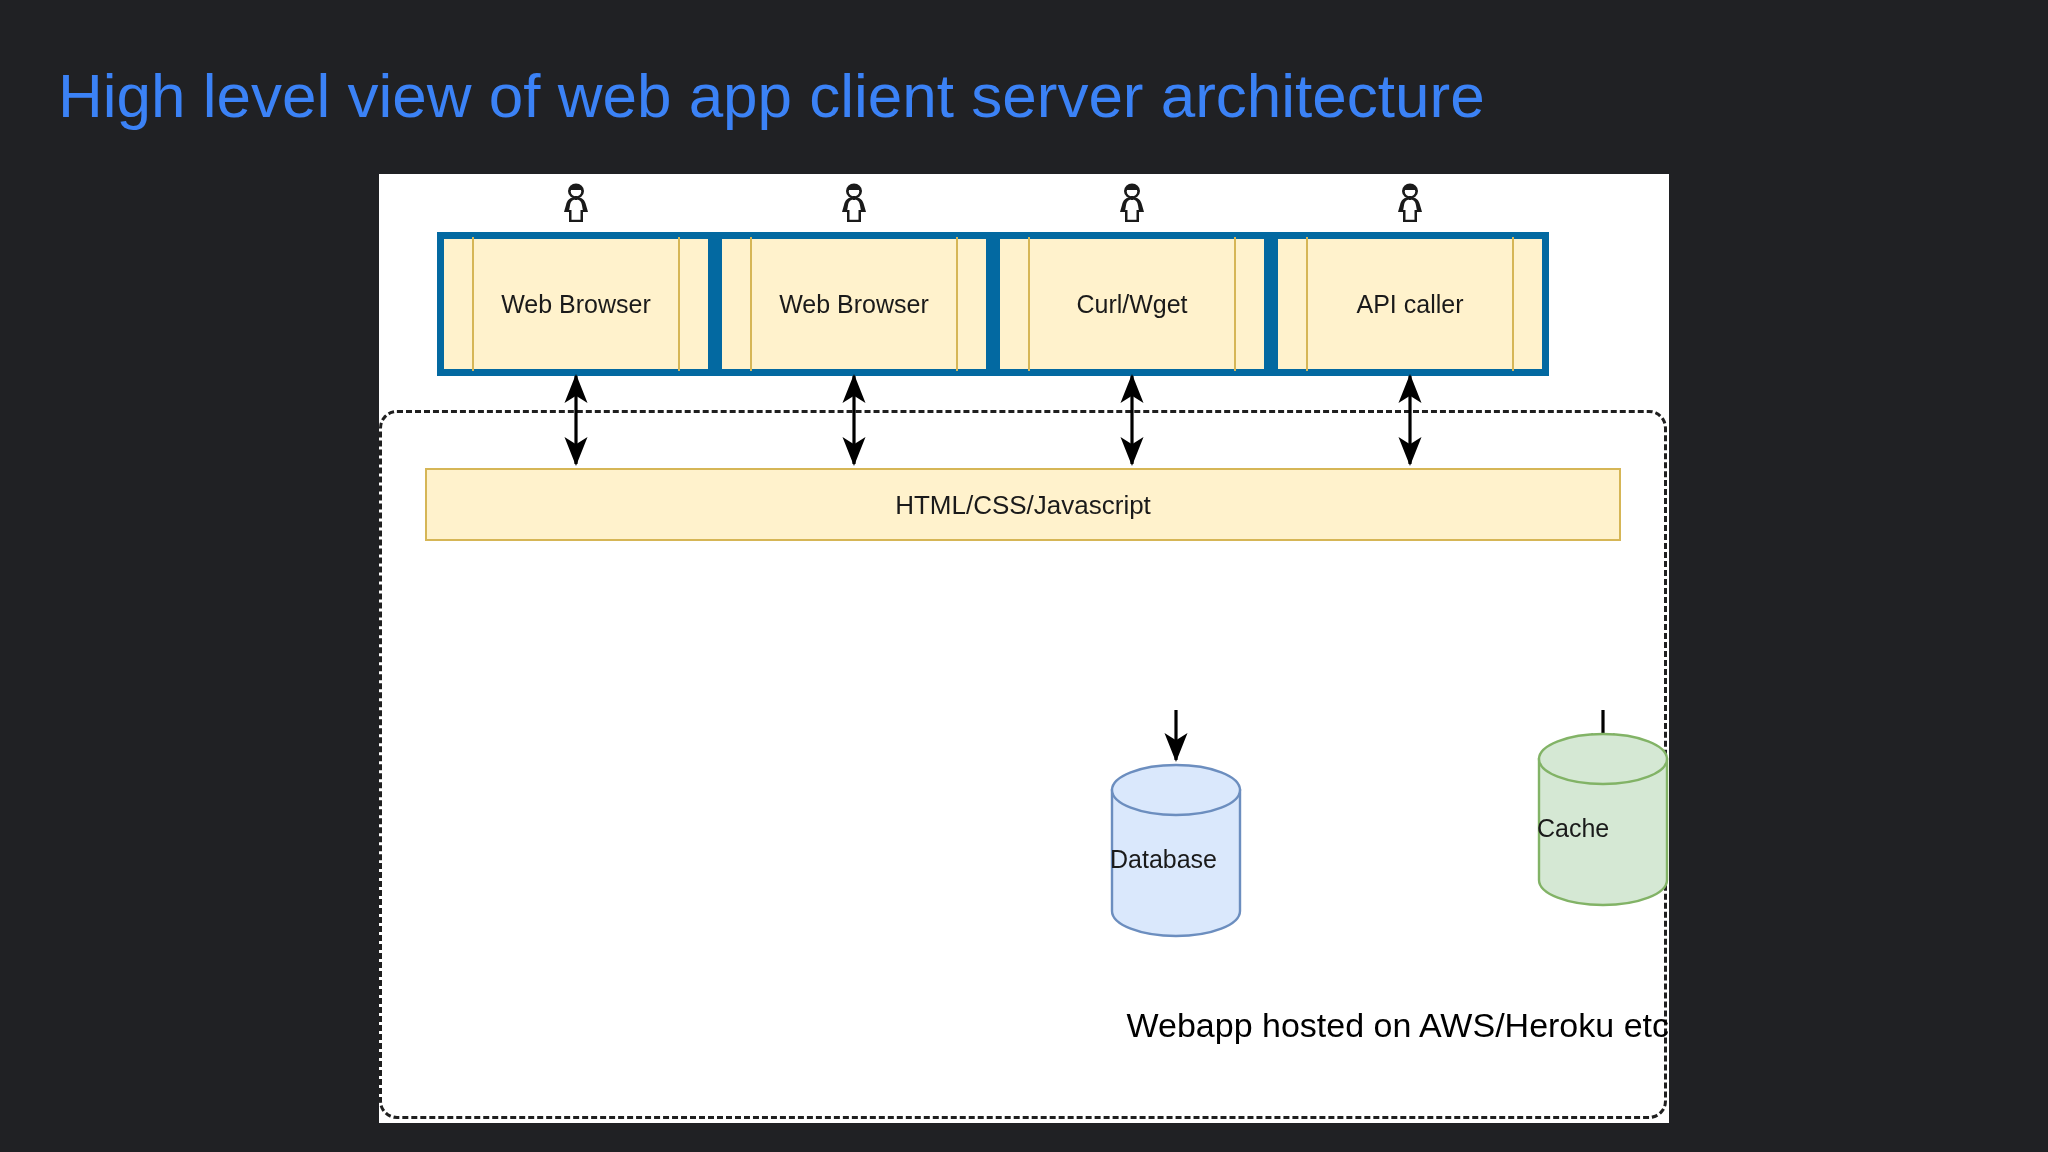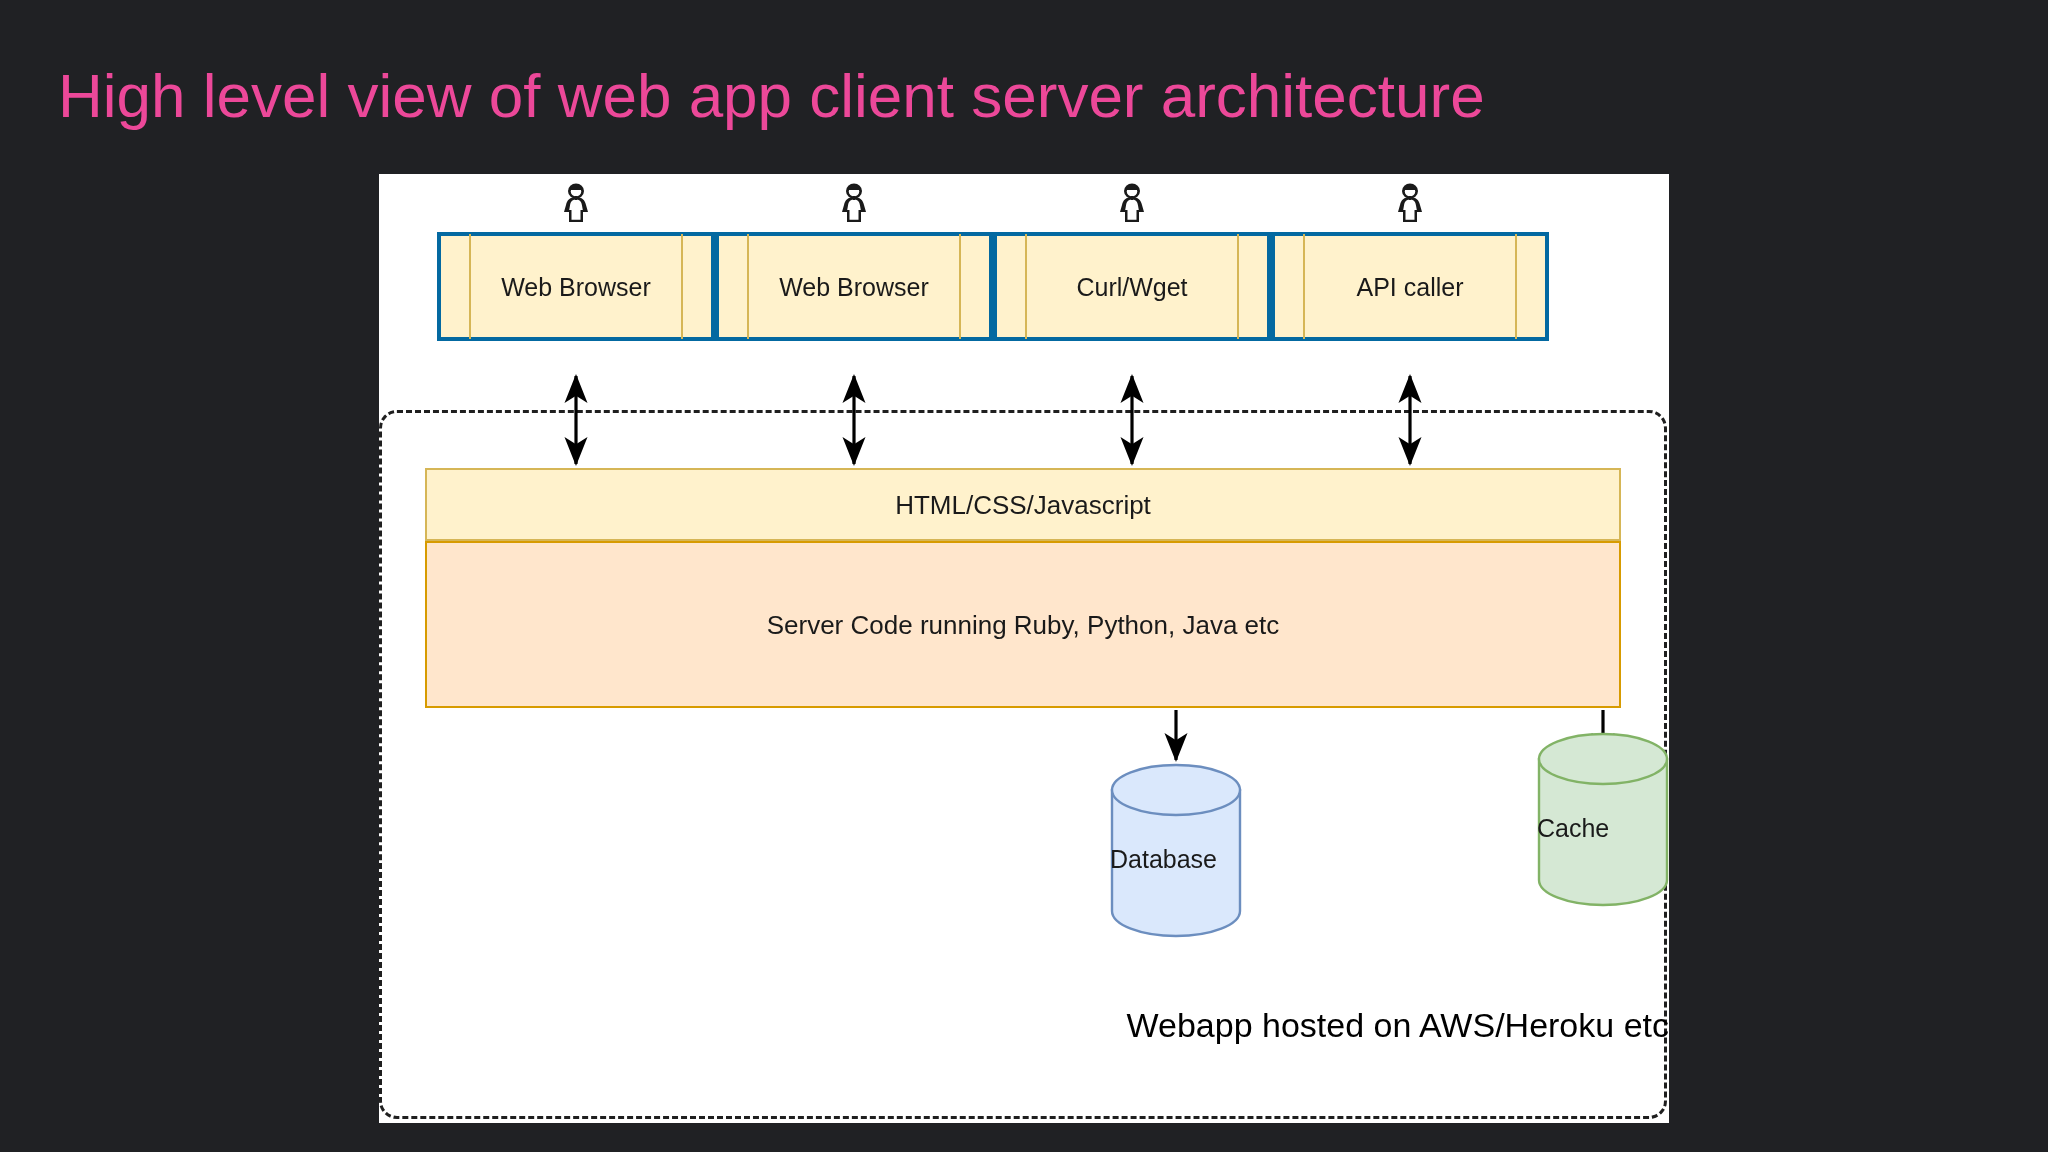--- a/index.html
+++ b/index.html
@@ -15,21 +15,21 @@
     overflow: hidden;
     font-family: "Liberation Sans", sans-serif;
   }
 
   
   #slide-title {
     position: absolute;
     left: 58px;
     top: 60px;
     width: 1900px;
-    color: #ec4899;
+    color: #3b82f6;
     font-family: "Liberation Sans", sans-serif;
     font-size: 62px;
     font-weight: 400;
     line-height: 72px;
     letter-spacing: 0px;
     white-space: nowrap;
   }
 
   
   #diagram-canvas {
@@ -60,23 +60,23 @@
     width: 40px;
     height: 44px;
     top: 8px;
   }
   .actor-icon svg { display: block; width: 40px; height: 44px; }
 
   
   .client-node {
     position: absolute;
     top: 58px;
-    height: 109px;
+    height: 144px;
     background: #fff2cc;
-    border: 4px solid #0369a1;
+    border: 7px solid #0369a1;
     box-sizing: border-box;
   }
   .client-node .rail {
     position: absolute;
     top: -2px;
     bottom: -2px;
     width: 0;
     border-left: 2px solid #d6b656;
   }
   .client-node .rail-left  { left: 28px; }
@@ -258,23 +258,20 @@
 
         <line x1="797" y1="536" x2="797" y2="586" marker-end="url(#arrowEnd)"></line>
         <line x1="1224" y1="536" x2="1224" y2="586" marker-end="url(#arrowEnd)"></line>
       </g>
     </svg>
 
     <div id="frontend-layer">
       <div class="layer-label">HTML/CSS/Javascript</div>
     </div>
 
-    <div id="backend-layer">
-      <div class="layer-label">Server Code running Ruby, Python, Java etc</div>
-    </div>
 
     <div class="cylinder" id="database-cylinder">
       <svg viewBox="0 0 132 175" xmlns="http://www.w3.org/2000/svg">
         <path d="M2 27 L2 148 A64 25 0 0 0 130 148 L130 27 Z" fill="#dae8fc" stroke="#6c8ebf" stroke-width="2.4"></path>
         <ellipse cx="66" cy="27" rx="64" ry="25" fill="#dae8fc" stroke="#6c8ebf" stroke-width="2.4"></ellipse>
       </svg>
       <div class="cyl-label">Database</div>
     </div>
 
     <div class="cylinder" id="cache-cylinder">

